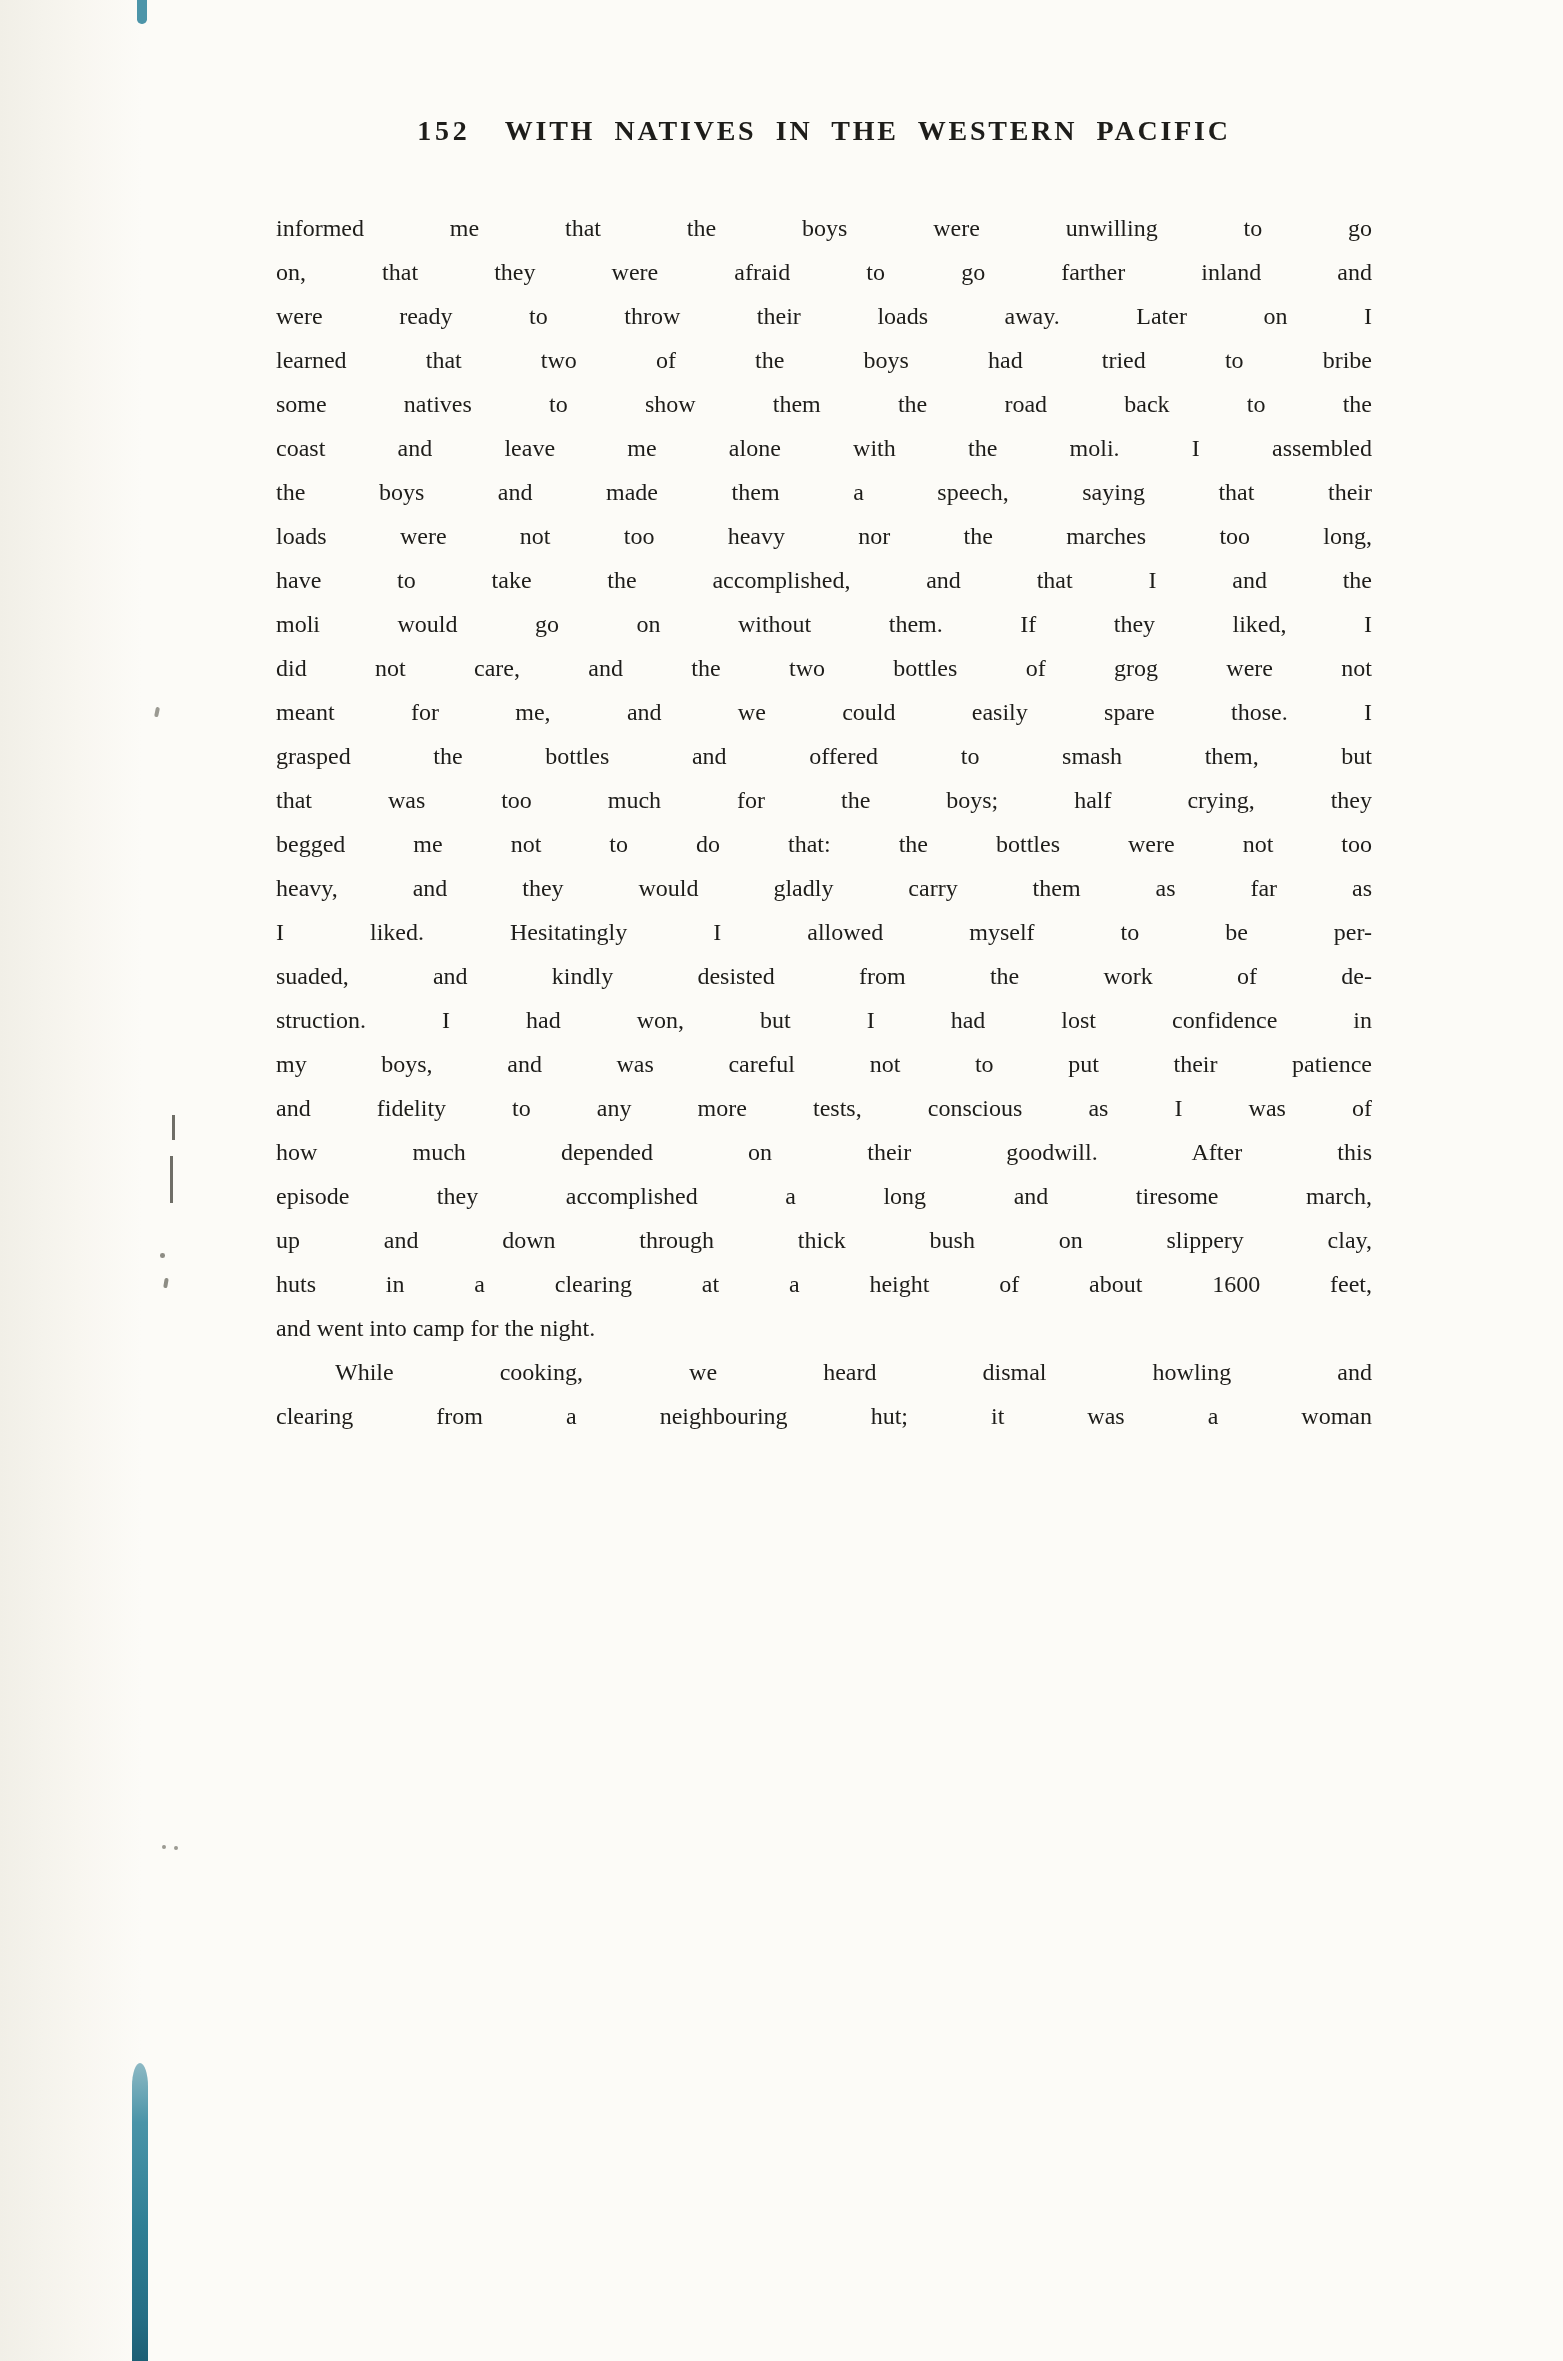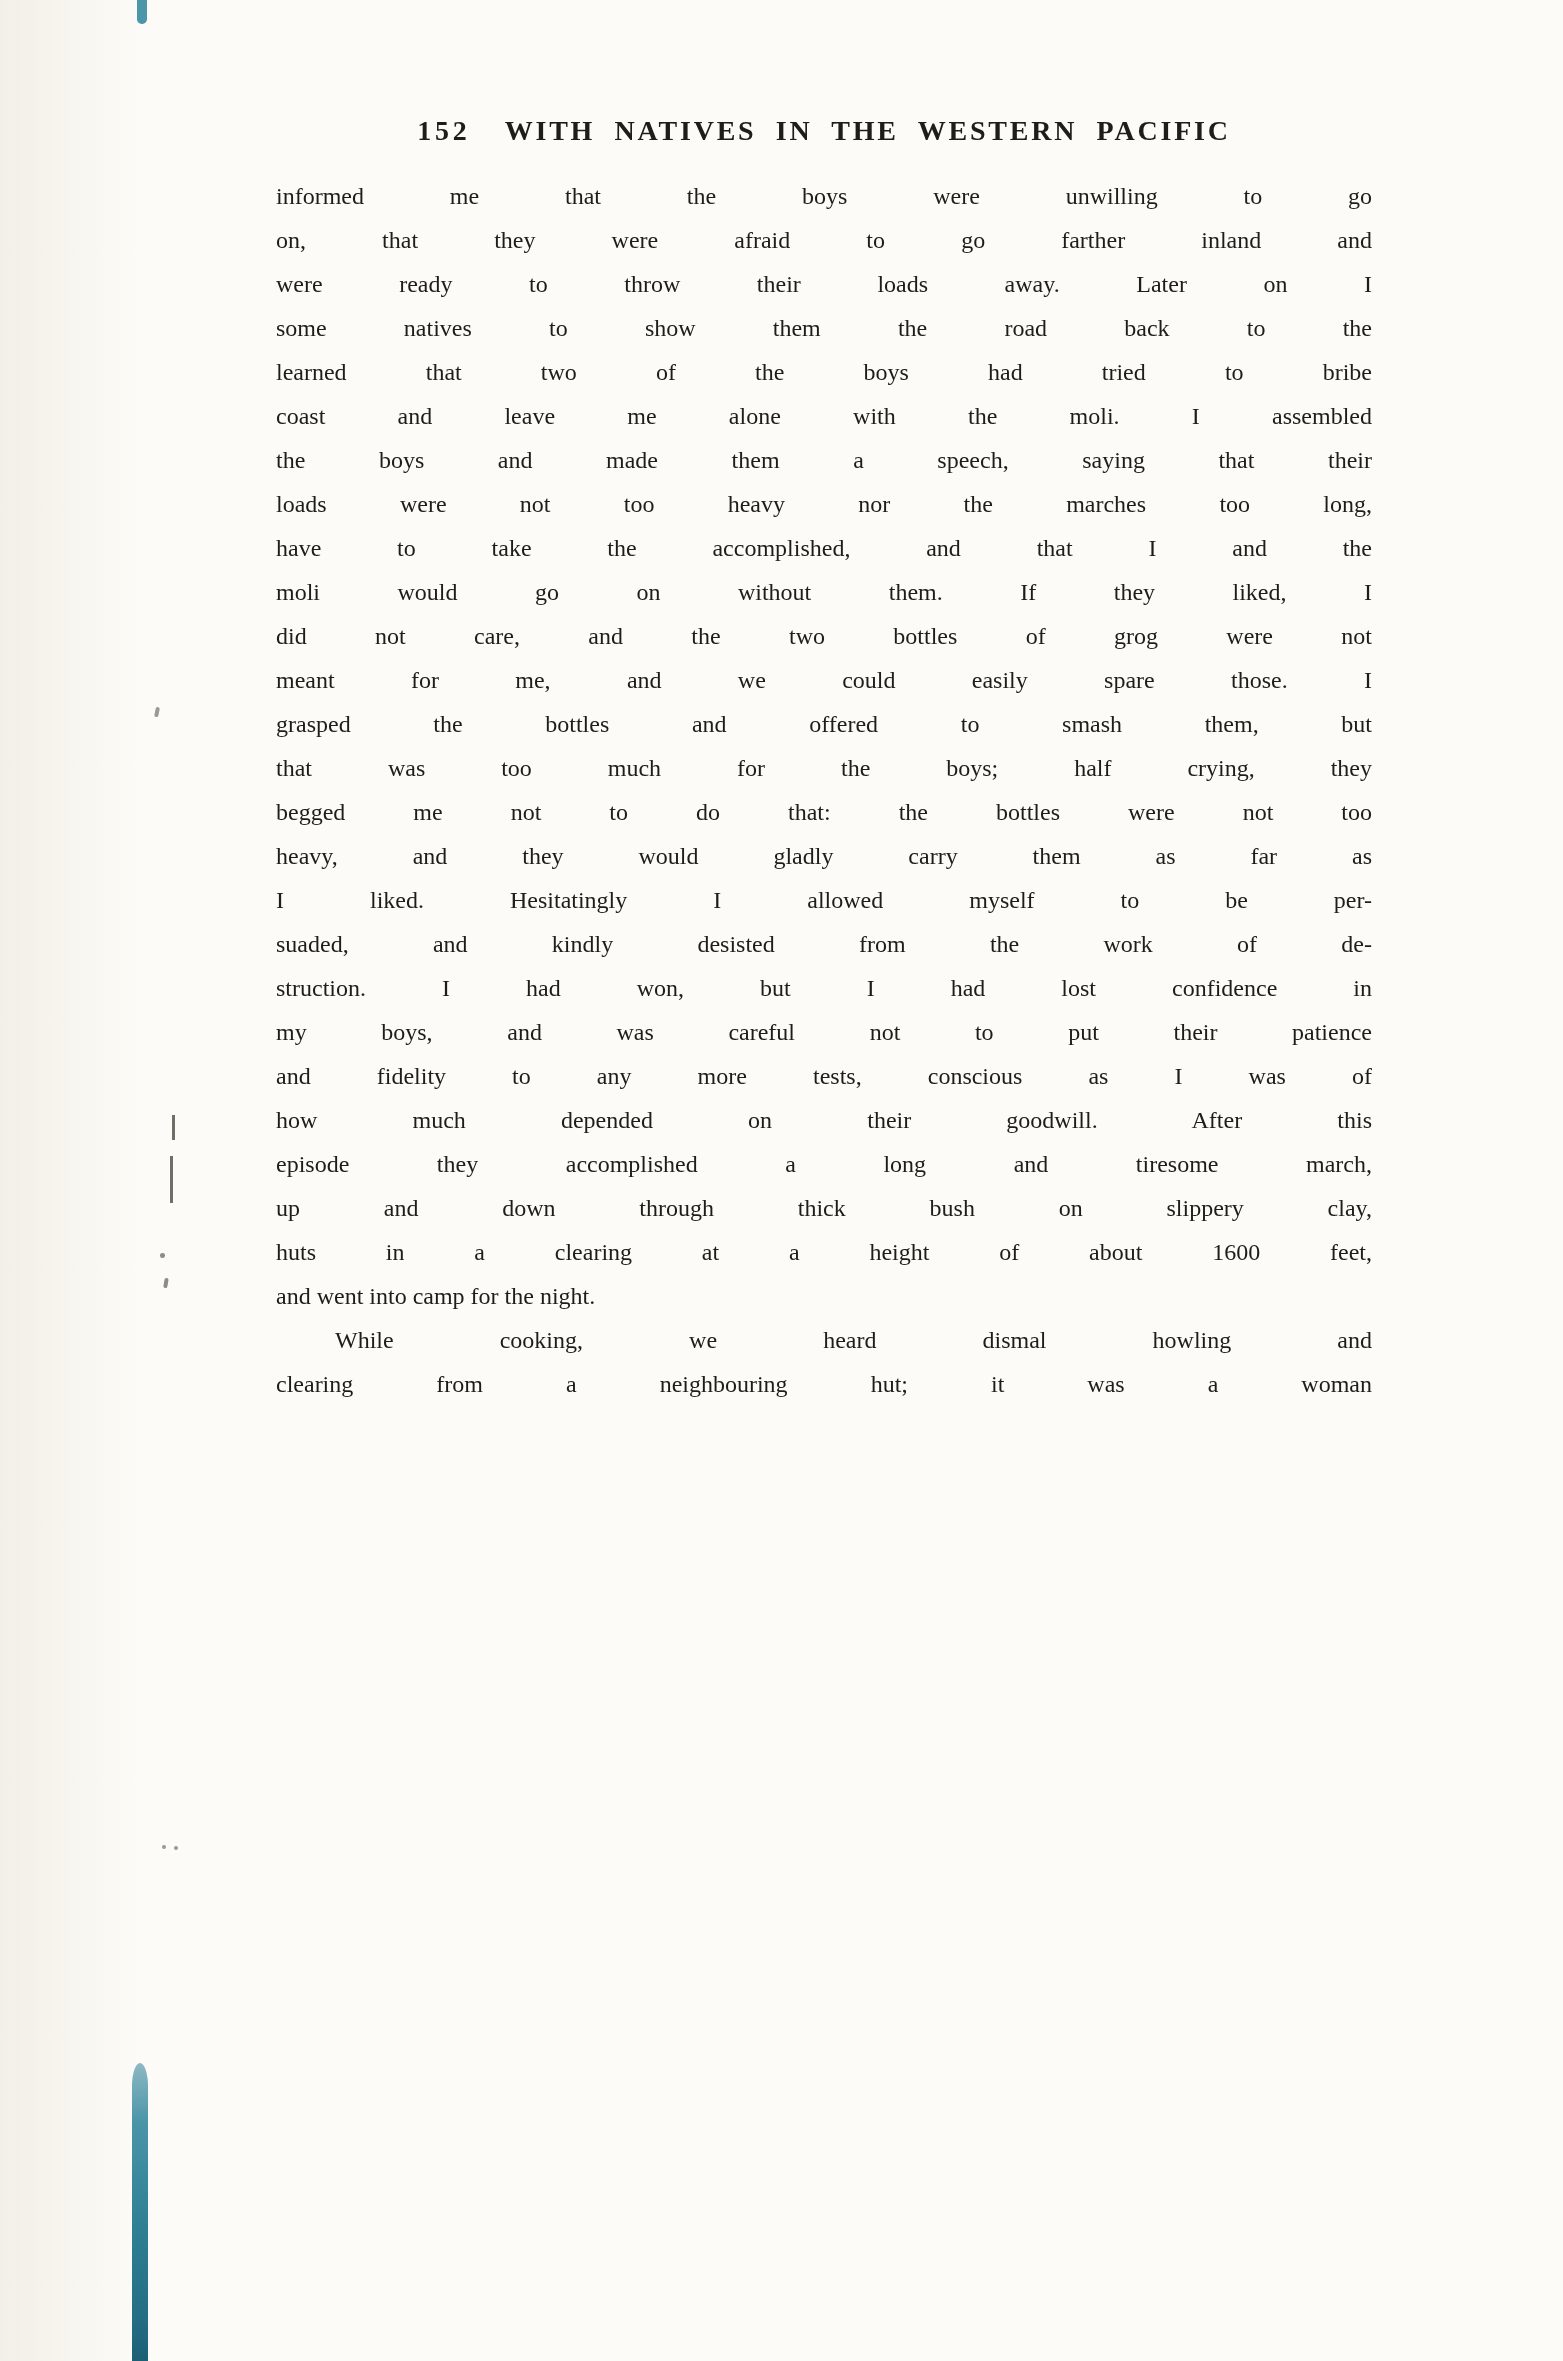--- a/index.html
+++ b/index.html
@@ -29,21 +29,21 @@
     top: 112px;
     width: 1096px;
   }
   .page-header {
     display: flex;
     justify-content: center;
     align-items: baseline;
     gap: 34px;
     height: 38px;
     line-height: 38px;
-    margin-bottom: 24px;
+    margin-bottom: 56px;
     font-size: 28px;
     font-weight: bold;
     letter-spacing: 2.8px;
     word-spacing: 9.5px;
     white-space: nowrap;
   }
   .page-header .page-number {
     letter-spacing: 3.8px;
   }
   .text-block {
@@ -103,22 +103,22 @@
   <div class="page-content">
     <header class="page-header">
       <span class="page-number">152</span>
       <span class="running-title">WITH NATIVES IN THE WESTERN PACIFIC</span>
     </header>
 
     <main class="text-block" id="text-block">
         <div class="line">informed me that the boys were unwilling to go</div>
         <div class="line">on, that they were afraid to go farther inland and</div>
         <div class="line">were ready to throw their loads away. Later on I</div>
+        <div class="line">learned that two of the boys had tried to bribe</div>
         <div class="line">some natives to show them the road back to the</div>
-        <div class="line">learned that two of the boys had tried to bribe</div>
         <div class="line">coast and leave me alone with the moli. I assembled</div>
         <div class="line">the boys and made them a speech, saying that their</div>
         <div class="line">loads were not too heavy nor the marches too long,</div>
         <div class="line">have to take the accomplished, and that I and the</div>
         <div class="line">moli would go on without them. If they liked, I</div>
         <div class="line">did not care, and the two bottles of grog were not</div>
         <div class="line">meant for me, and we could easily spare those. I</div>
         <div class="line">grasped the bottles and offered to smash them, but</div>
         <div class="line">that was too much for the boys; half crying, they</div>
         <div class="line">begged me not to do that: the bottles were not too</div>

